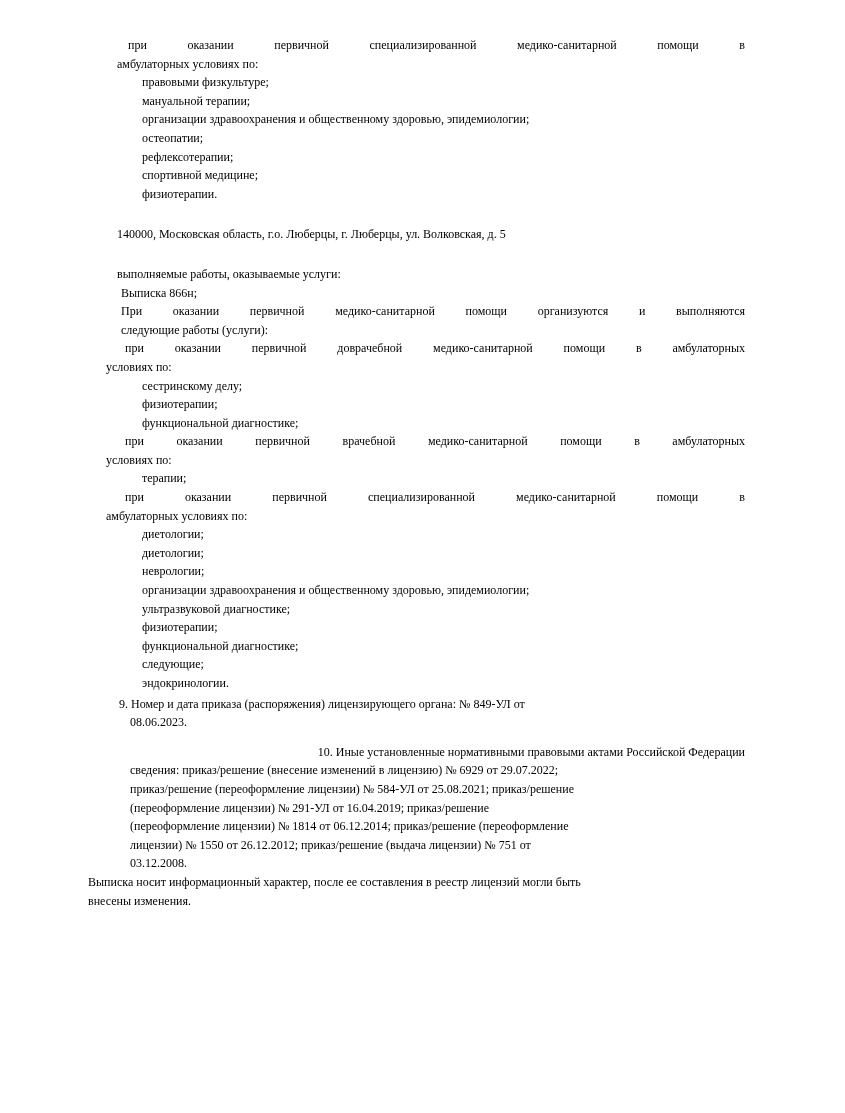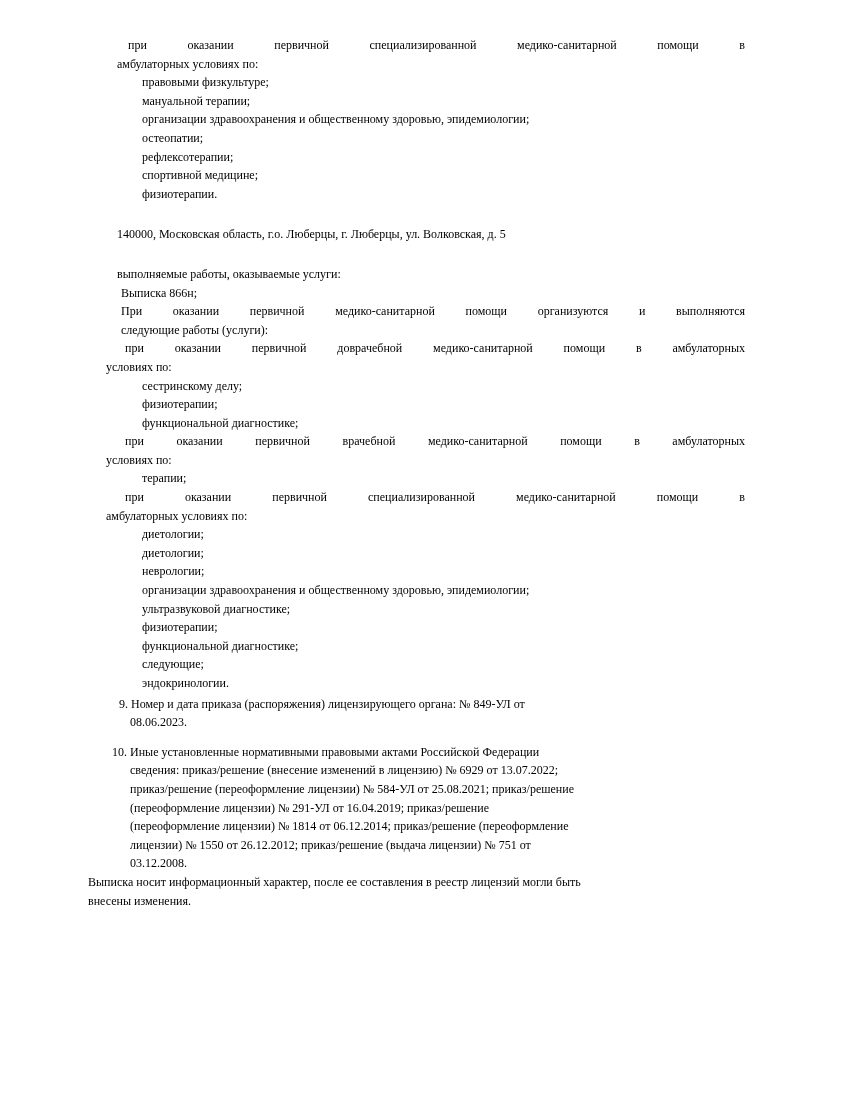--- a/index.html
+++ b/index.html
@@ -35,21 +35,21 @@
   }
   
   .s-pfirst   { padding-left: 40px; }  
   .s-pcont    { padding-left: 29px; }  
   .s-list     { padding-left: 54px; }  
   .s-addr     { padding-left: 29px; margin-top: 21px; }  
   .s-prikaz   { padding-left: 33px; }  
   .s-prfirst  { padding-left: 37px; }  
   .s-prcont   { padding-left: 18px; }  
   .s-num9     { padding-left: 31px; }  
-  .s-num10    { padding-left: 24px; }  
+  .s-num10    { padding-left: 24px; text-align: right; }  
   .s-numcont  { padding-left: 42px; }  
   .s-footer   { padding-left: 0; }     
 </style>
 </head>
 <body>
 
 <div class="page">
   <div class="content">
       <div class="block">
         <div class="line s-pfirst just">при оказании первичной специализированной медико-санитарной помощи в</div>
@@ -87,21 +87,21 @@
         <div class="line s-list">функциональной диагностике;</div>
         <div class="line s-list">следующие;</div>
         <div class="line s-list">эндокринологии.</div>
       </div>
       <div class="block" style="margin-top: 2px;">
         <div class="line s-num9">9. Номер и дата приказа (распоряжения) лицензирующего органа: № 849-УЛ от</div>
         <div class="line s-numcont">08.06.2023.</div>
       </div>
       <div class="block" style="margin-top: 11px;">
         <div class="line s-num10">10. Иные установленные нормативными правовыми актами Российской Федерации</div>
-        <div class="line s-numcont">сведения: приказ/решение (внесение изменений в лицензию) № 6929 от 13.07.2022;</div>
+        <div class="line s-numcont">сведения: приказ/решение (внесение изменений в лицензию) № 6929 от 29.07.2022;</div>
         <div class="line s-numcont">приказ/решение (переоформление лицензии) № 584-УЛ от 25.08.2021; приказ/решение</div>
         <div class="line s-numcont">(переоформление лицензии) № 291-УЛ от 16.04.2019; приказ/решение</div>
         <div class="line s-numcont">(переоформление лицензии) № 1814 от 06.12.2014; приказ/решение (переоформление</div>
         <div class="line s-numcont">лицензии) № 1550 от 26.12.2012; приказ/решение (выдача лицензии) № 751 от</div>
         <div class="line s-numcont">03.12.2008.</div>
       </div>
       <div class="block" style="">
         <div class="line s-footer">Выписка носит информационный характер, после ее составления в реестр лицензий могли быть</div>
         <div class="line s-footer">внесены изменения.</div>
       </div>

